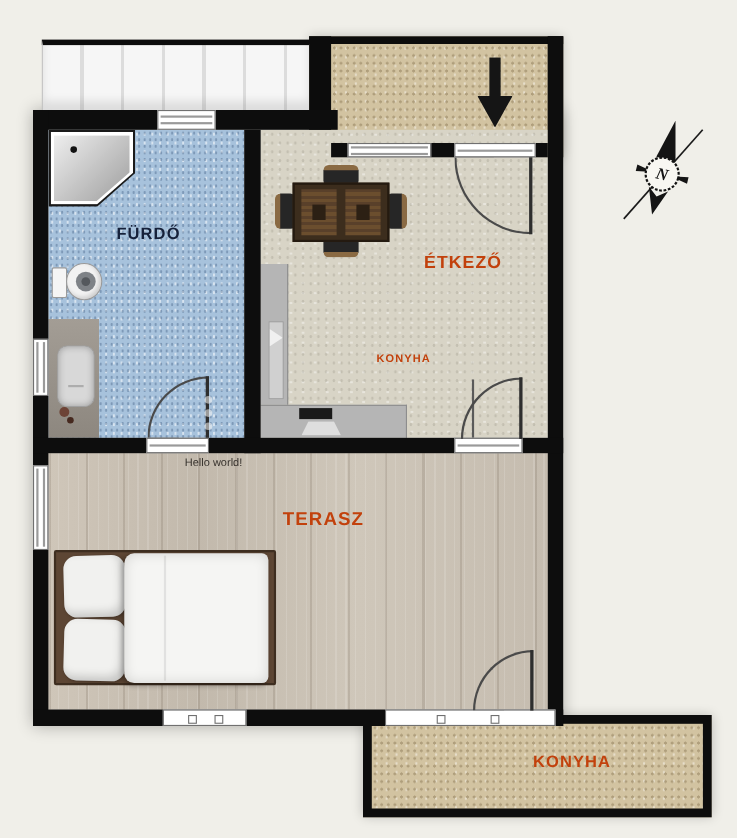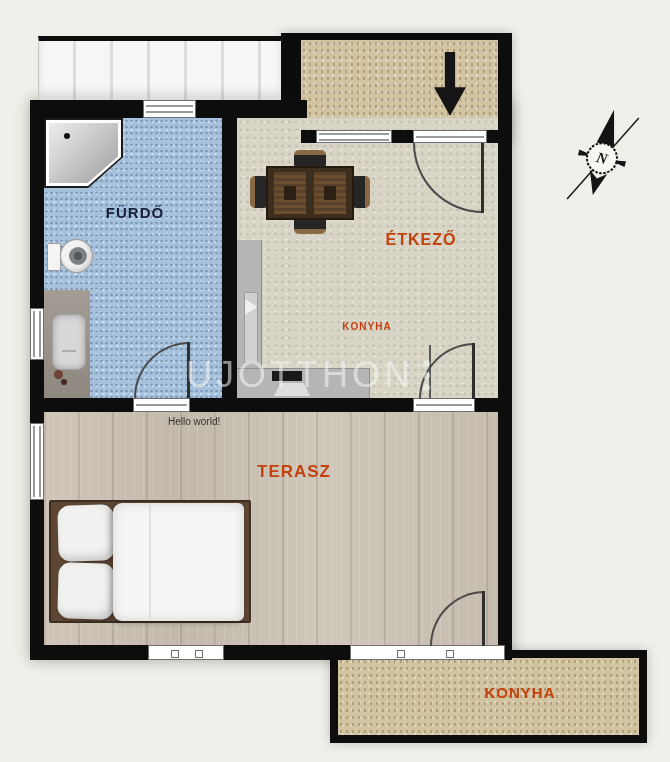--- a/index.html
+++ b/index.html
@@ -247,21 +247,20 @@
   <div class="abs arc arc-entry"></div>
   <div class="abs leaf leaf-entry"></div>
   <div class="abs arc arc-kitchen"></div>
   <div class="abs leaf leaf-kitchen"></div>
   <div class="abs arc arc-bath"></div>
   <div class="abs leaf leaf-bath"></div>
   <div class="abs arc arc-terrace"></div>
   <div class="abs leaf leaf-terrace"></div>
 
   <div class="abs watermark">
-    <span class="wm-text">UJOTTHON</span>
     <span class="wm-dots">
         <span></span>
         <span></span>
         <span></span>
       </span>
   </div>
 
   <div class="abs rlabel l-bath">FÜRDŐ</div>
   <div class="abs rlabel l-dining">ÉTKEZŐ</div>
   <div class="abs rlabel l-kitchen">KONYHA</div>

